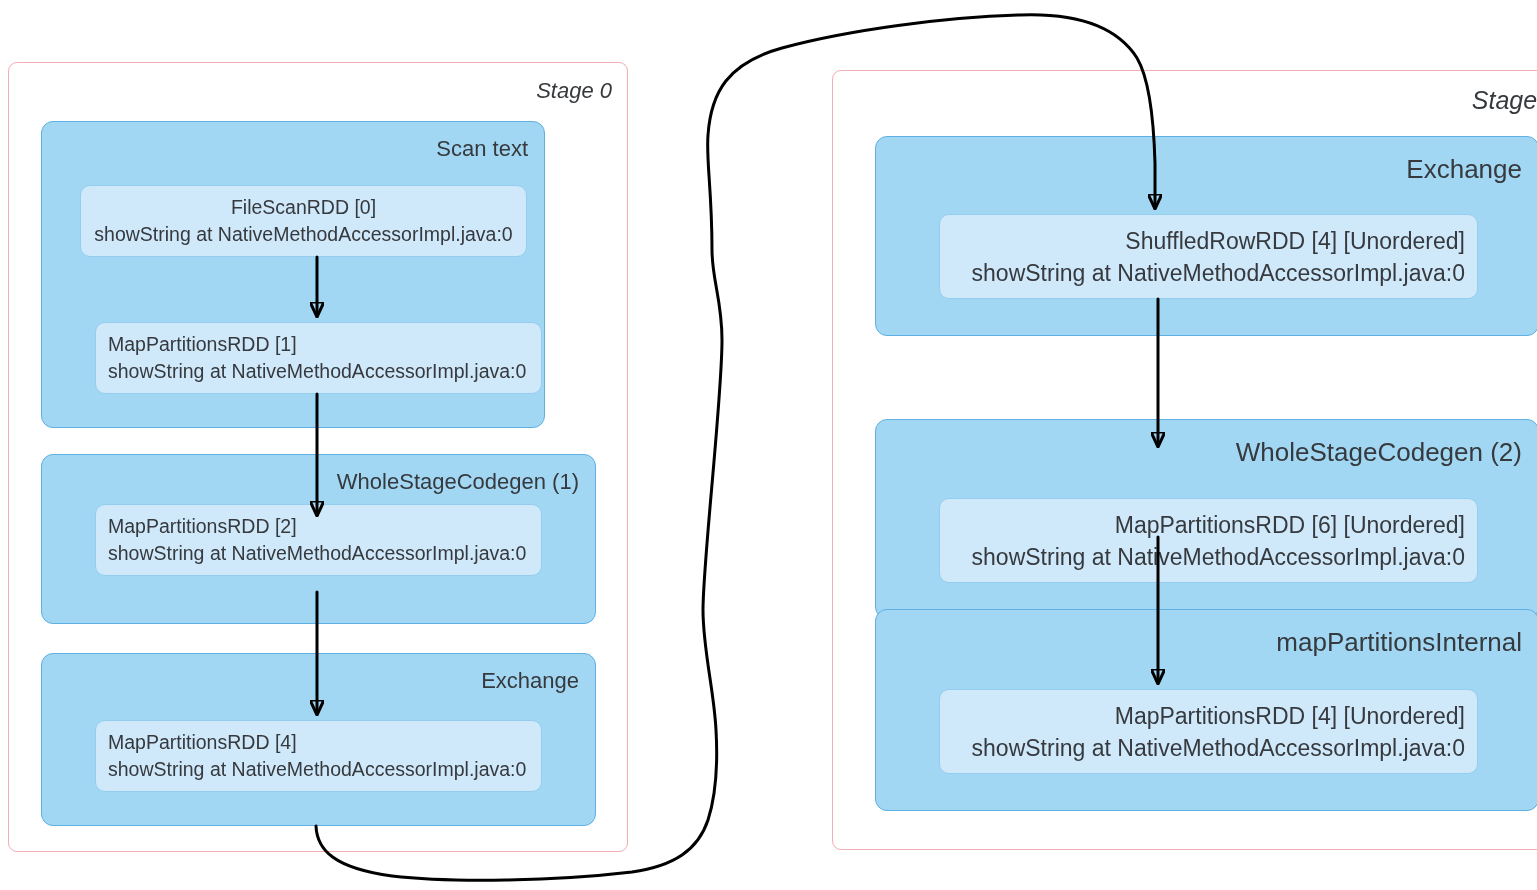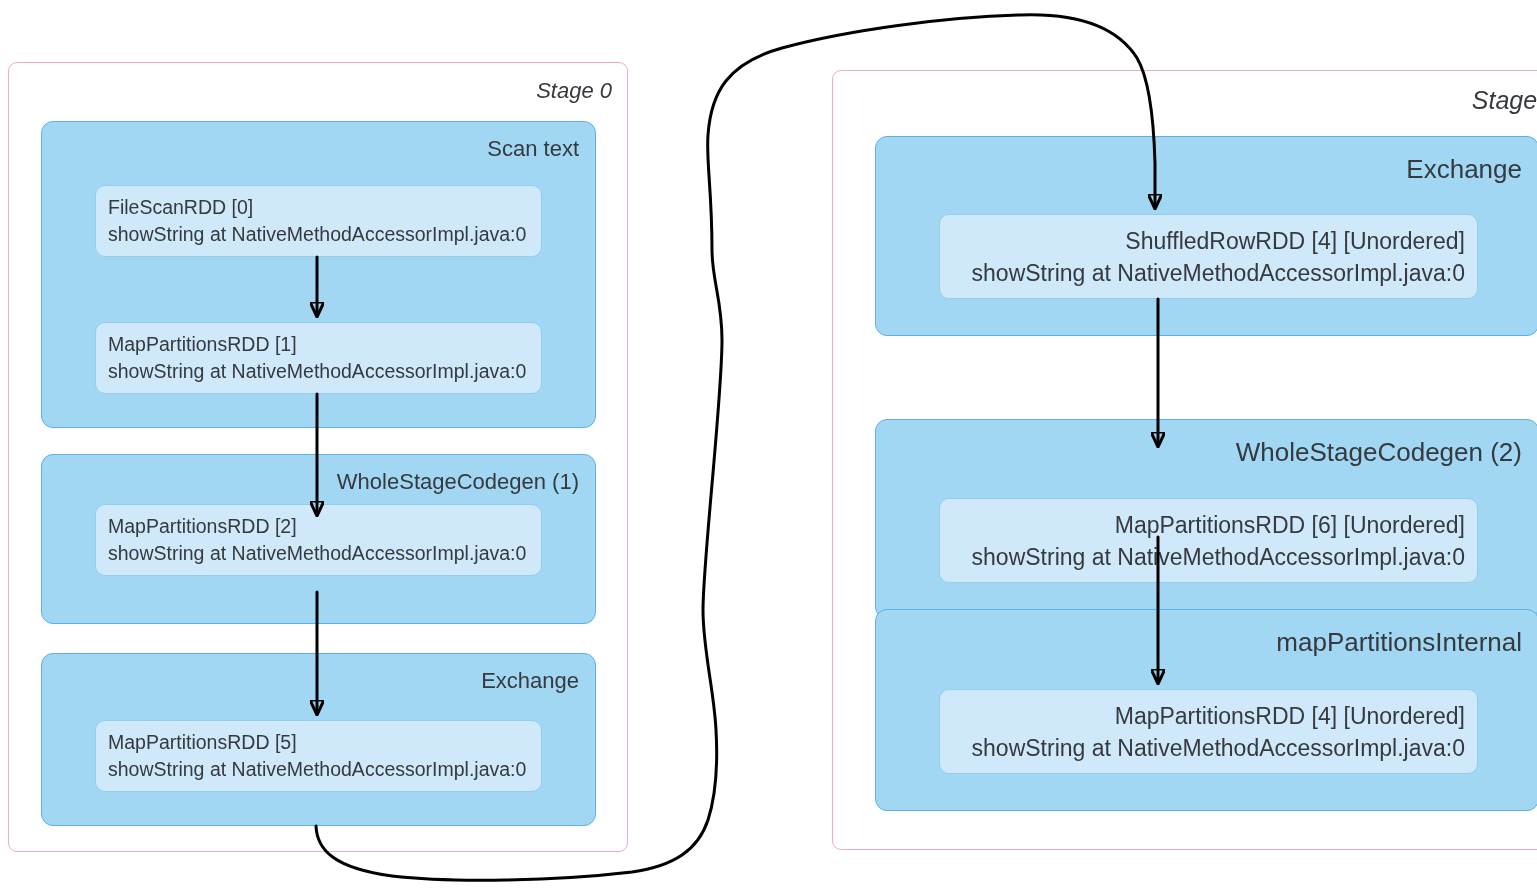--- a/index.html
+++ b/index.html
@@ -65,44 +65,44 @@
   }
 </style>
 </head>
 <body>
 
 <div class="canvas">
 
   <section class="stage s0" style="left:8px;top:62px;width:620px;height:790px;">
     <div class="stage-label">Stage 0</div>
 
-    <div class="cluster" style="left:32px;top:58px;width:555px;height:307px;">
+    <div class="cluster" style="left:32px;top:58px;width:504px;height:307px;">
       <div class="cluster-label">Scan text</div>
-      <div class="node" style="left:53px;top:63px;width:447px;height:72px;">
+      <div class="node" style="left:38px;top:63px;width:447px;height:72px;align-items:center;">
         <div>FileScanRDD [0]</div>
         <div>showString at NativeMethodAccessorImpl.java:0</div>
       </div>
       <div class="node" style="left:53px;top:200px;width:447px;height:72px;">
         <div>MapPartitionsRDD [1]</div>
         <div>showString at NativeMethodAccessorImpl.java:0</div>
       </div>
     </div>
 
     <div class="cluster" style="left:32px;top:391px;width:555px;height:170px;">
       <div class="cluster-label">WholeStageCodegen (1)</div>
       <div class="node" style="left:53px;top:49px;width:447px;height:72px;">
         <div>MapPartitionsRDD [2]</div>
         <div>showString at NativeMethodAccessorImpl.java:0</div>
       </div>
     </div>
 
     <div class="cluster" style="left:32px;top:590px;width:555px;height:173px;">
       <div class="cluster-label">Exchange</div>
       <div class="node" style="left:53px;top:66px;width:447px;height:72px;">
-        <div>MapPartitionsRDD [5]</div>
+        <div>MapPartitionsRDD [4]</div>
         <div>showString at NativeMethodAccessorImpl.java:0</div>
       </div>
     </div>
   </section>
 
   <section class="stage s1" style="left:832px;top:70px;width:742px;height:780px;">
     <div class="stage-label">Stage 1</div>
 
     <div class="cluster" style="left:42px;top:65px;width:664px;height:200px;">
       <div class="cluster-label">Exchange</div>

